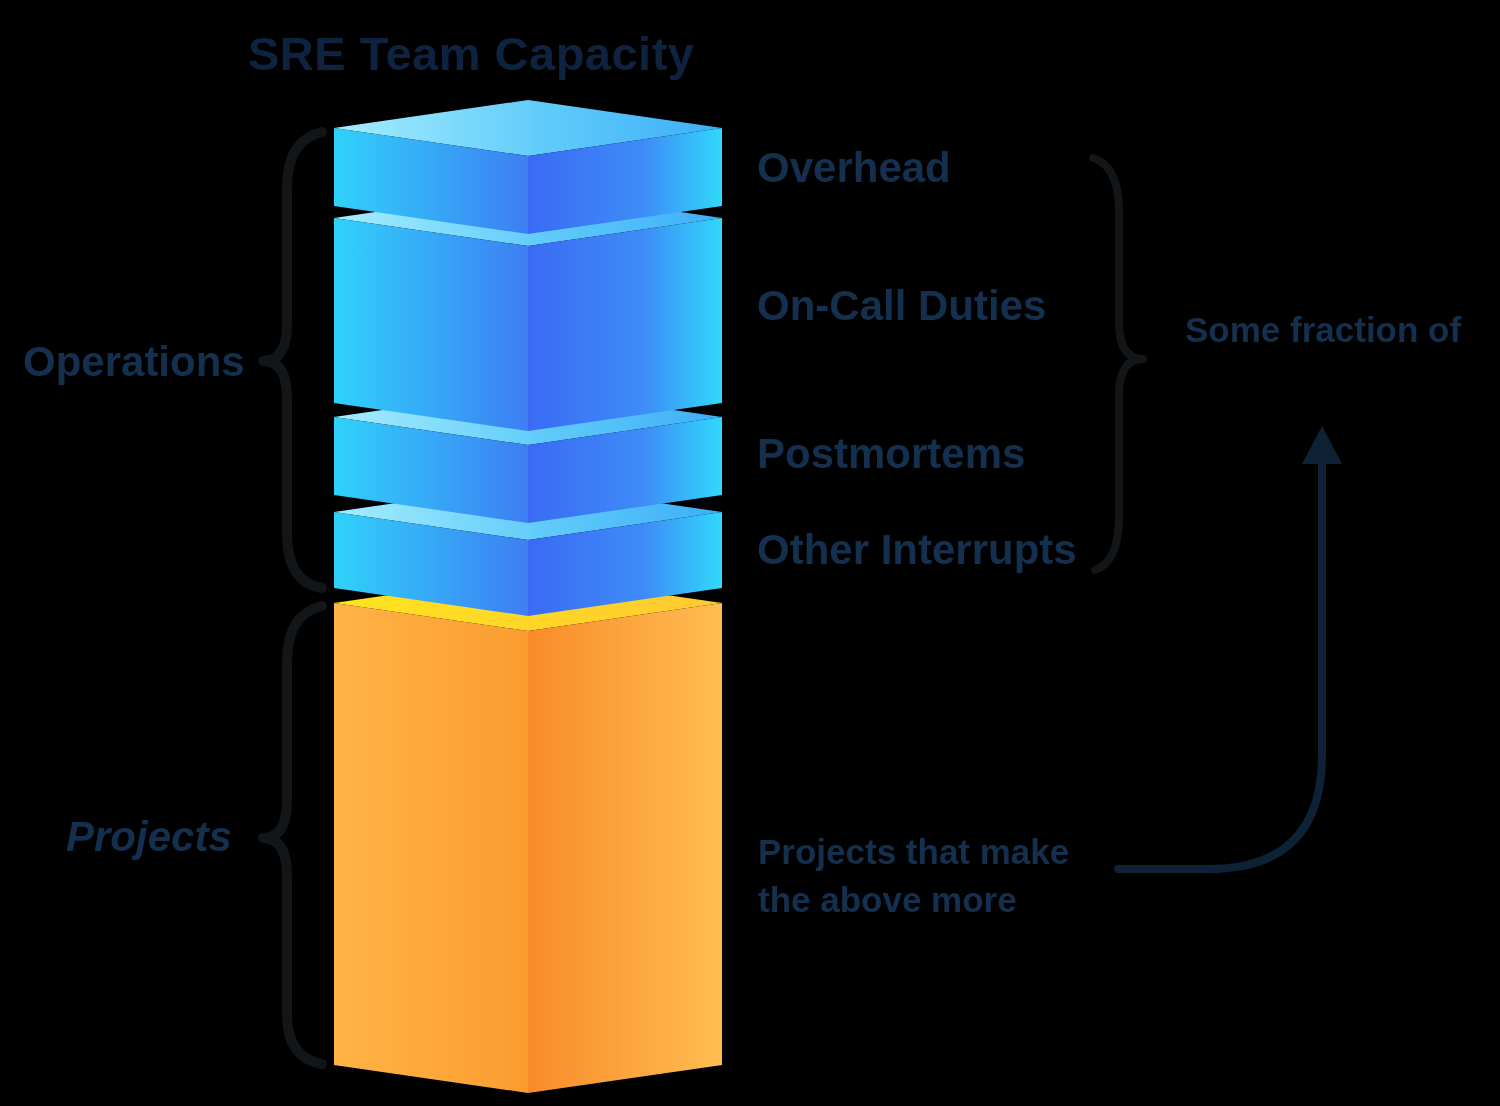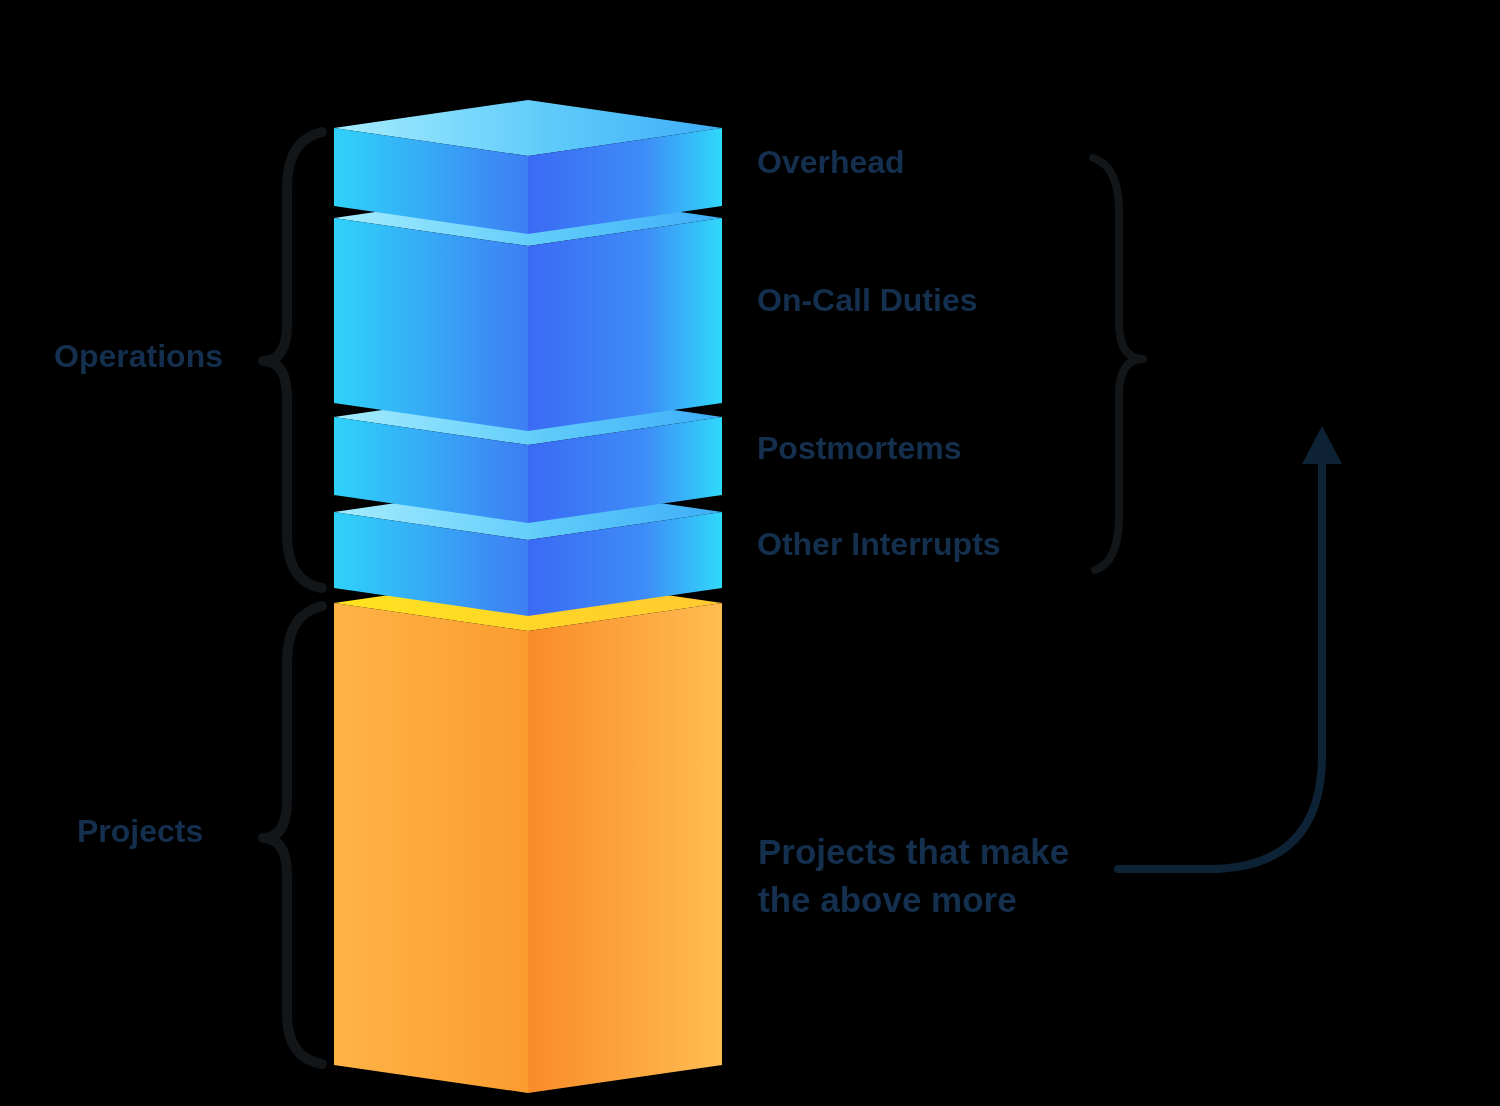--- a/index.html
+++ b/index.html
@@ -17,40 +17,40 @@
   }
   .canvas svg {
     position: absolute;
     left: 0;
     top: 0;
   }
   .txt {
     position: absolute;
     color: #14304E;
     font-weight: 600;
-    font-size: 32px;
+    font-size: 42px;
     line-height: 1.15;
     white-space: nowrap;
   }
   .title {
     position: absolute;
     left: 248px;
     top: 26px;
     font-size: 47px;
     font-weight: 800;
     color: #0E2340;
     letter-spacing: 0.5px;
     white-space: nowrap;
   }
   .lbl-overhead        { left: 757px; top: 144px; }
   .lbl-oncall          { left: 757px; top: 282px; }
   .lbl-postmortems     { left: 757px; top: 430px; }
   .lbl-other           { left: 757px; top: 526px; }
   .lbl-operations      { left: 23px;  top: 338px; width: 200px; text-align: right; }
-  .lbl-projects        { left: 77px;  top: 813px; }
+  .lbl-projects        { left: 66px;  top: 813px; font-style: italic; }
   .note {
     position: absolute;
     color: #14304E;
     font-weight: 600;
     font-size: 35px;
     line-height: 1.38;
     white-space: nowrap;
   }
   .note-toil     { left: 1185px; top: 306px; }
   .note-projects { left: 758px;  top: 828px; }
@@ -127,30 +127,32 @@
     <path d="M 322 132 Q 287 140 287 188 L 287 324 Q 287 361 263 361 Q 287 361 287 398 L 287 534 Q 287 582 322 588" fill="none" stroke="#131619" stroke-width="10" stroke-linecap="round" stroke-linejoin="round"></path>
     <path d="M 322 606 Q 287 614 287 662 L 287 800 Q 287 838 263 838 Q 287 838 287 876 L 287 1014 Q 287 1058 322 1064" fill="none" stroke="#131619" stroke-width="10" stroke-linecap="round" stroke-linejoin="round"></path>
     <path d="M 1093 158 Q 1119 166 1119 212 L 1119 322 Q 1119 359 1143 359 Q 1119 359 1119 396 L 1119 516 Q 1119 562 1095 570" fill="none" stroke="#131619" stroke-width="8" stroke-linecap="round" stroke-linejoin="round"></path>
 
     <g>
       <path d="M 1118 869 L 1208 869 Q 1322 869 1322 755 L 1322 460" fill="none" stroke="#0E2236" stroke-width="8" stroke-linecap="round"></path>
       <polygon fill="#0E2236" points="1322,426 1302,464 1342,464"></polygon>
     </g>
   </svg>
 
+  <div class="title">SRE Team Capacity</div>
 
   <div class="txt lbl-overhead">Overhead</div>
   <div class="txt lbl-oncall">On-Call Duties</div>
   <div class="txt lbl-postmortems">Postmortems</div>
   <div class="txt lbl-other">Other Interrupts</div>
 
   <div class="txt lbl-operations">Operations</div>
   <div class="txt lbl-projects">Projects</div>
 
   <div class="note note-toil">
+    <span>Some fraction of</span>
   </div>
 
   <div class="note note-projects">
     <span>Projects that make</span>
     <span>the above more</span>
   </div>
 
 </div>
 
 </body></html>

